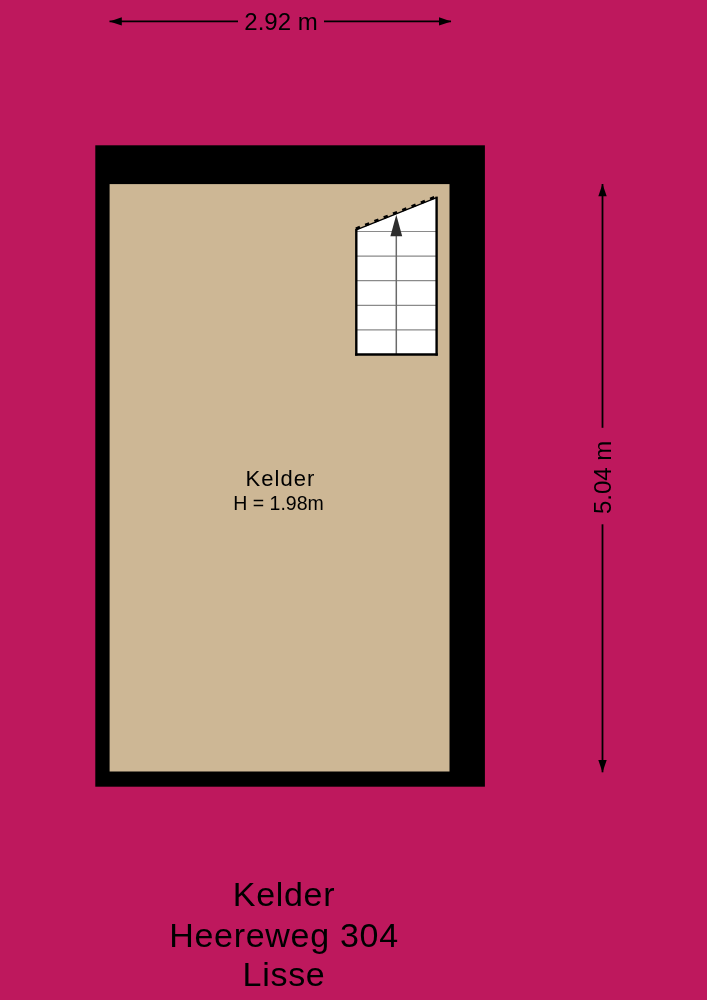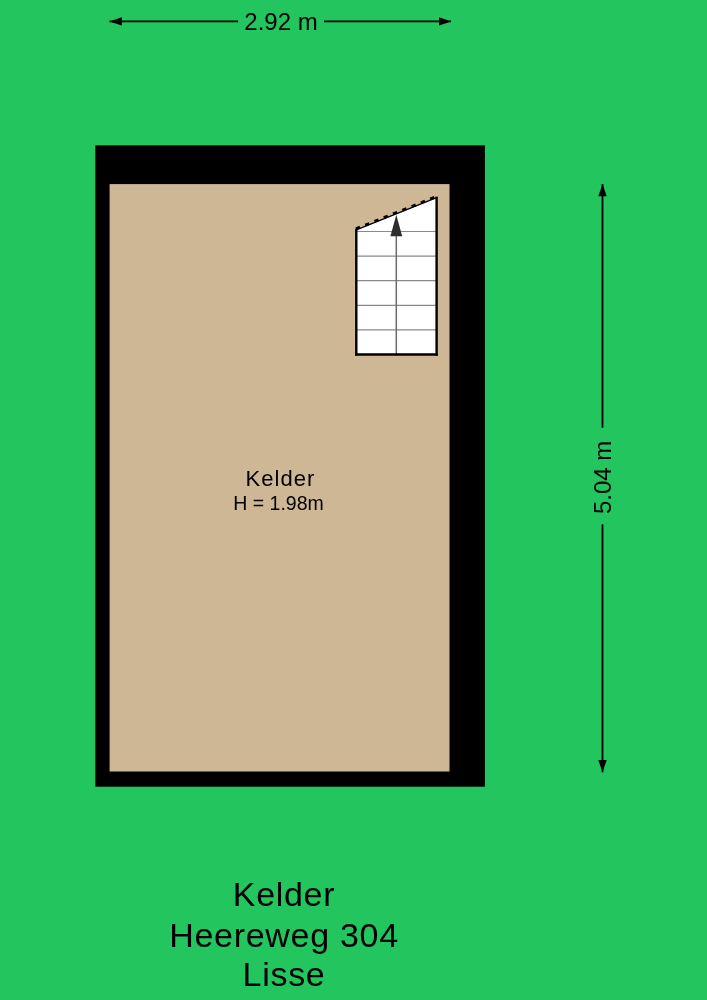--- a/index.html
+++ b/index.html
@@ -1,16 +1,16 @@
 <!DOCTYPE html>
 <html><head>
 <meta charset="utf-8">
 <style>
   html,body{margin:0;padding:0;background:#ffffff;}
-  #canvas{position:relative;width:707px;height:1000px;background:#22c55e;overflow:hidden;}
+  #canvas{position:relative;width:707px;height:1000px;background:#be185d;overflow:hidden;}
   svg text{font-family:"Liberation Sans",sans-serif;fill:#000000;}
 </style>
 </head>
 <body>
 <div id="canvas">
 <svg width="707" height="1000" viewBox="0 0 707 1000" xmlns="http://www.w3.org/2000/svg">
 
   <g>
     <line x1="109.5" y1="21.4" x2="238" y2="21.4" stroke="#000" stroke-width="1.8"></line>
     <line x1="324" y1="21.4" x2="451" y2="21.4" stroke="#000" stroke-width="1.8"></line>

